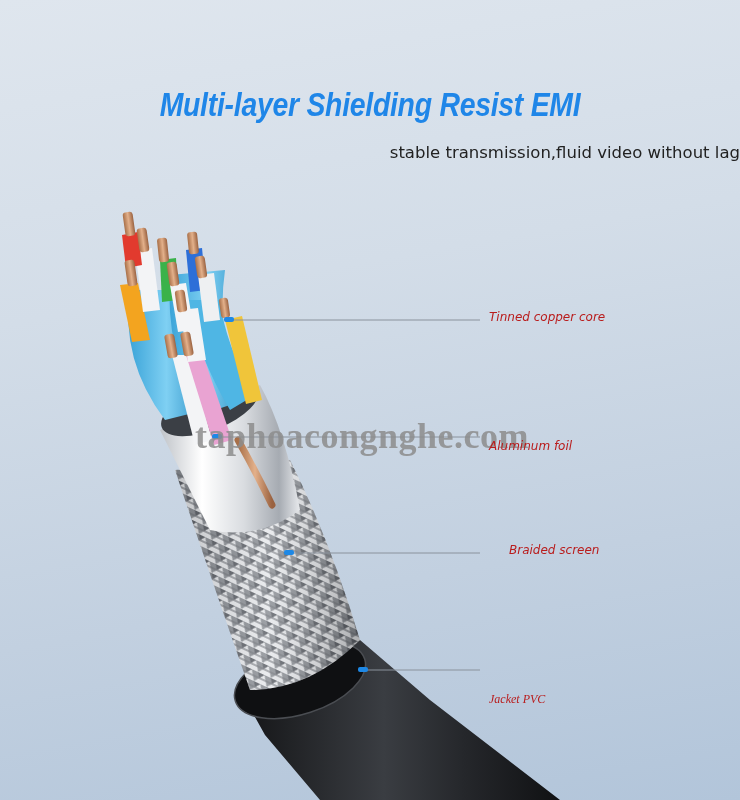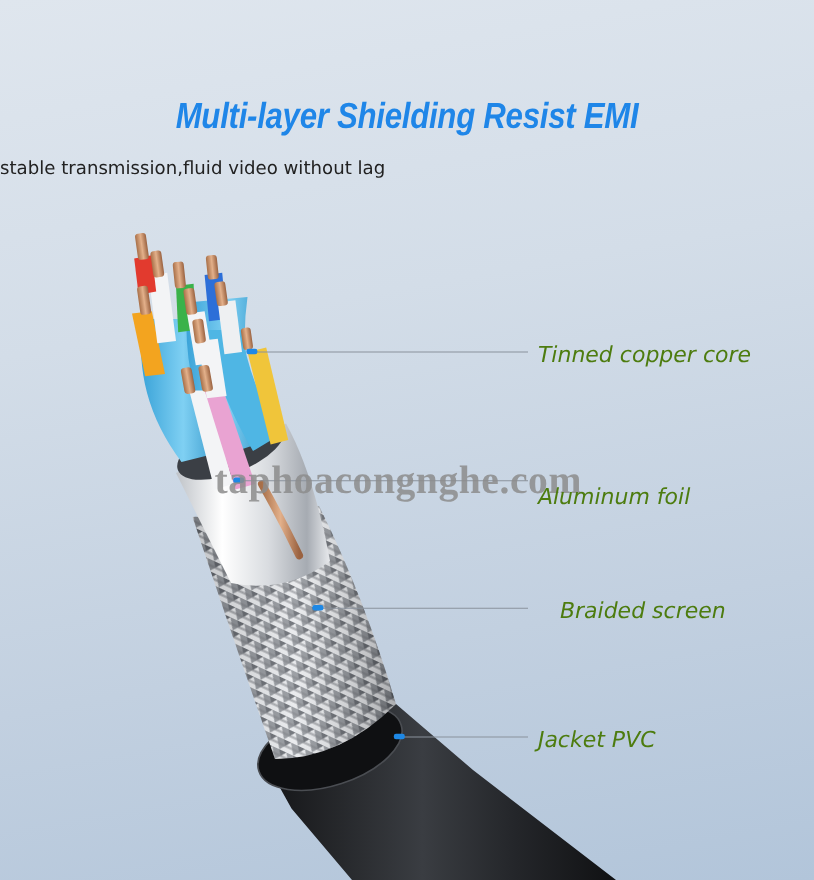--- a/index.html
+++ b/index.html
@@ -12,30 +12,30 @@
       position: absolute; left: 0; right: 0; top: 86px;
       text-align: center;
       font-family: "Liberation Sans", sans-serif;
       font-weight: bold; font-style: italic;
       font-size: 33px; letter-spacing: -0.3px;
       color: #1f86e8;
       transform: scaleX(0.86);
     }
     .subhead {
       position: absolute; left: 0; right: 0; top: 143px;
-      text-align: left;
+      text-align: right;
       font-family: "DejaVu Sans", sans-serif;
       font-size: 16.5px; color: #222;
     }
     .art { position: absolute; left: 0; top: 0; width: 740px; height: 800px; }
     .callout-label {
       position: absolute;
       font-family: "DejaVu Sans", sans-serif;
       font-style: italic;
-      font-size: 20px; color: #4d7c0f;
+      font-size: 12px; color: #b91c1c;
       white-space: nowrap;
       text-align: center;
     }
     .watermark {
       position: absolute; left: 195px; top: 415px;
       font-family: "Liberation Serif", serif; font-weight: bold;
       font-size: 36px; color: rgba(140,140,140,0.85);
       letter-spacing: 0.5px;
       white-space: nowrap;
     }
@@ -146,13 +146,13 @@
     <rect x="284" y="550" width="10" height="5" rx="2"></rect>
     <rect x="358" y="667" width="10" height="5" rx="2"></rect>
   </g>
 </svg>
 
 <div class="watermark">taphoacongnghe.com</div>
 
 <div class="callout-label" style="left:489px; top:310px;">Tinned copper core</div>
 <div class="callout-label" style="left:489px; top:427px;margin-top:12px;">Aluminum foil</div>
 <div class="callout-label" style="left:509px; top:543px;">Braided screen</div>
-<div class="callout-label" style="left:489px; top:660px;">Jacket PVC</div>
+<div class="callout-label" style="left:489px; top:692px;font-family:Liberation Serif, serif;">Jacket PVC</div>
 
 </body></html>

